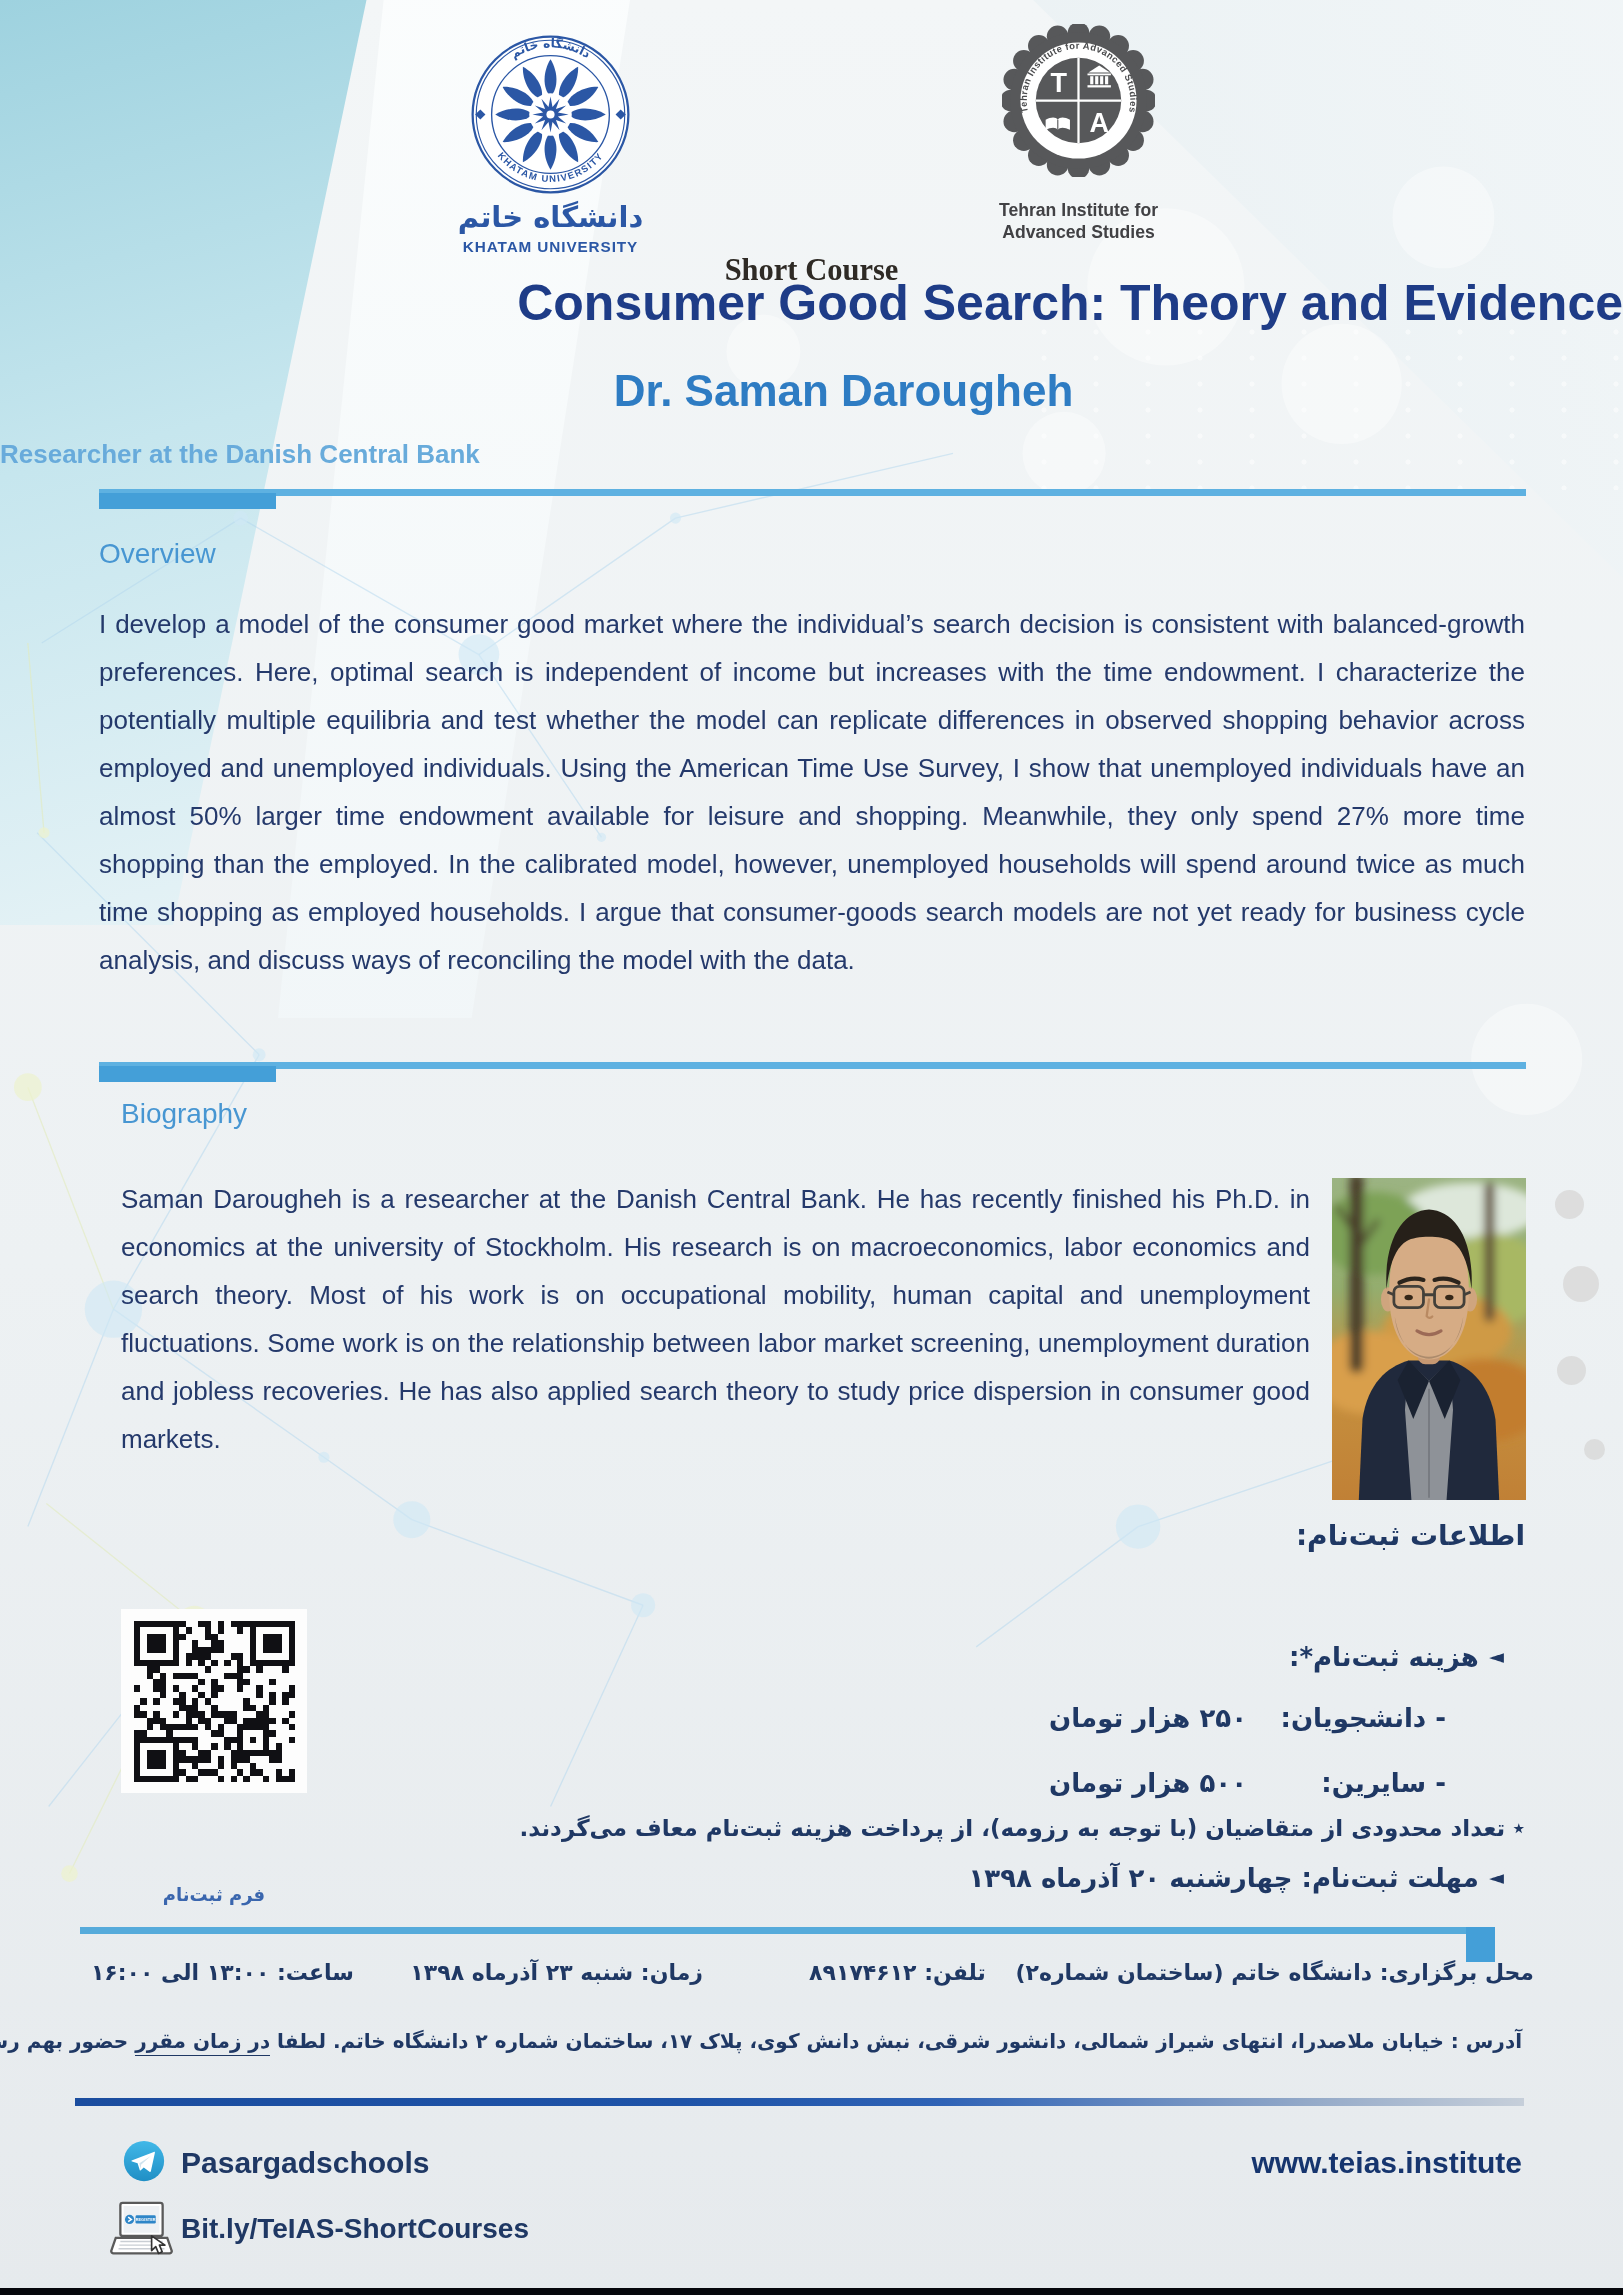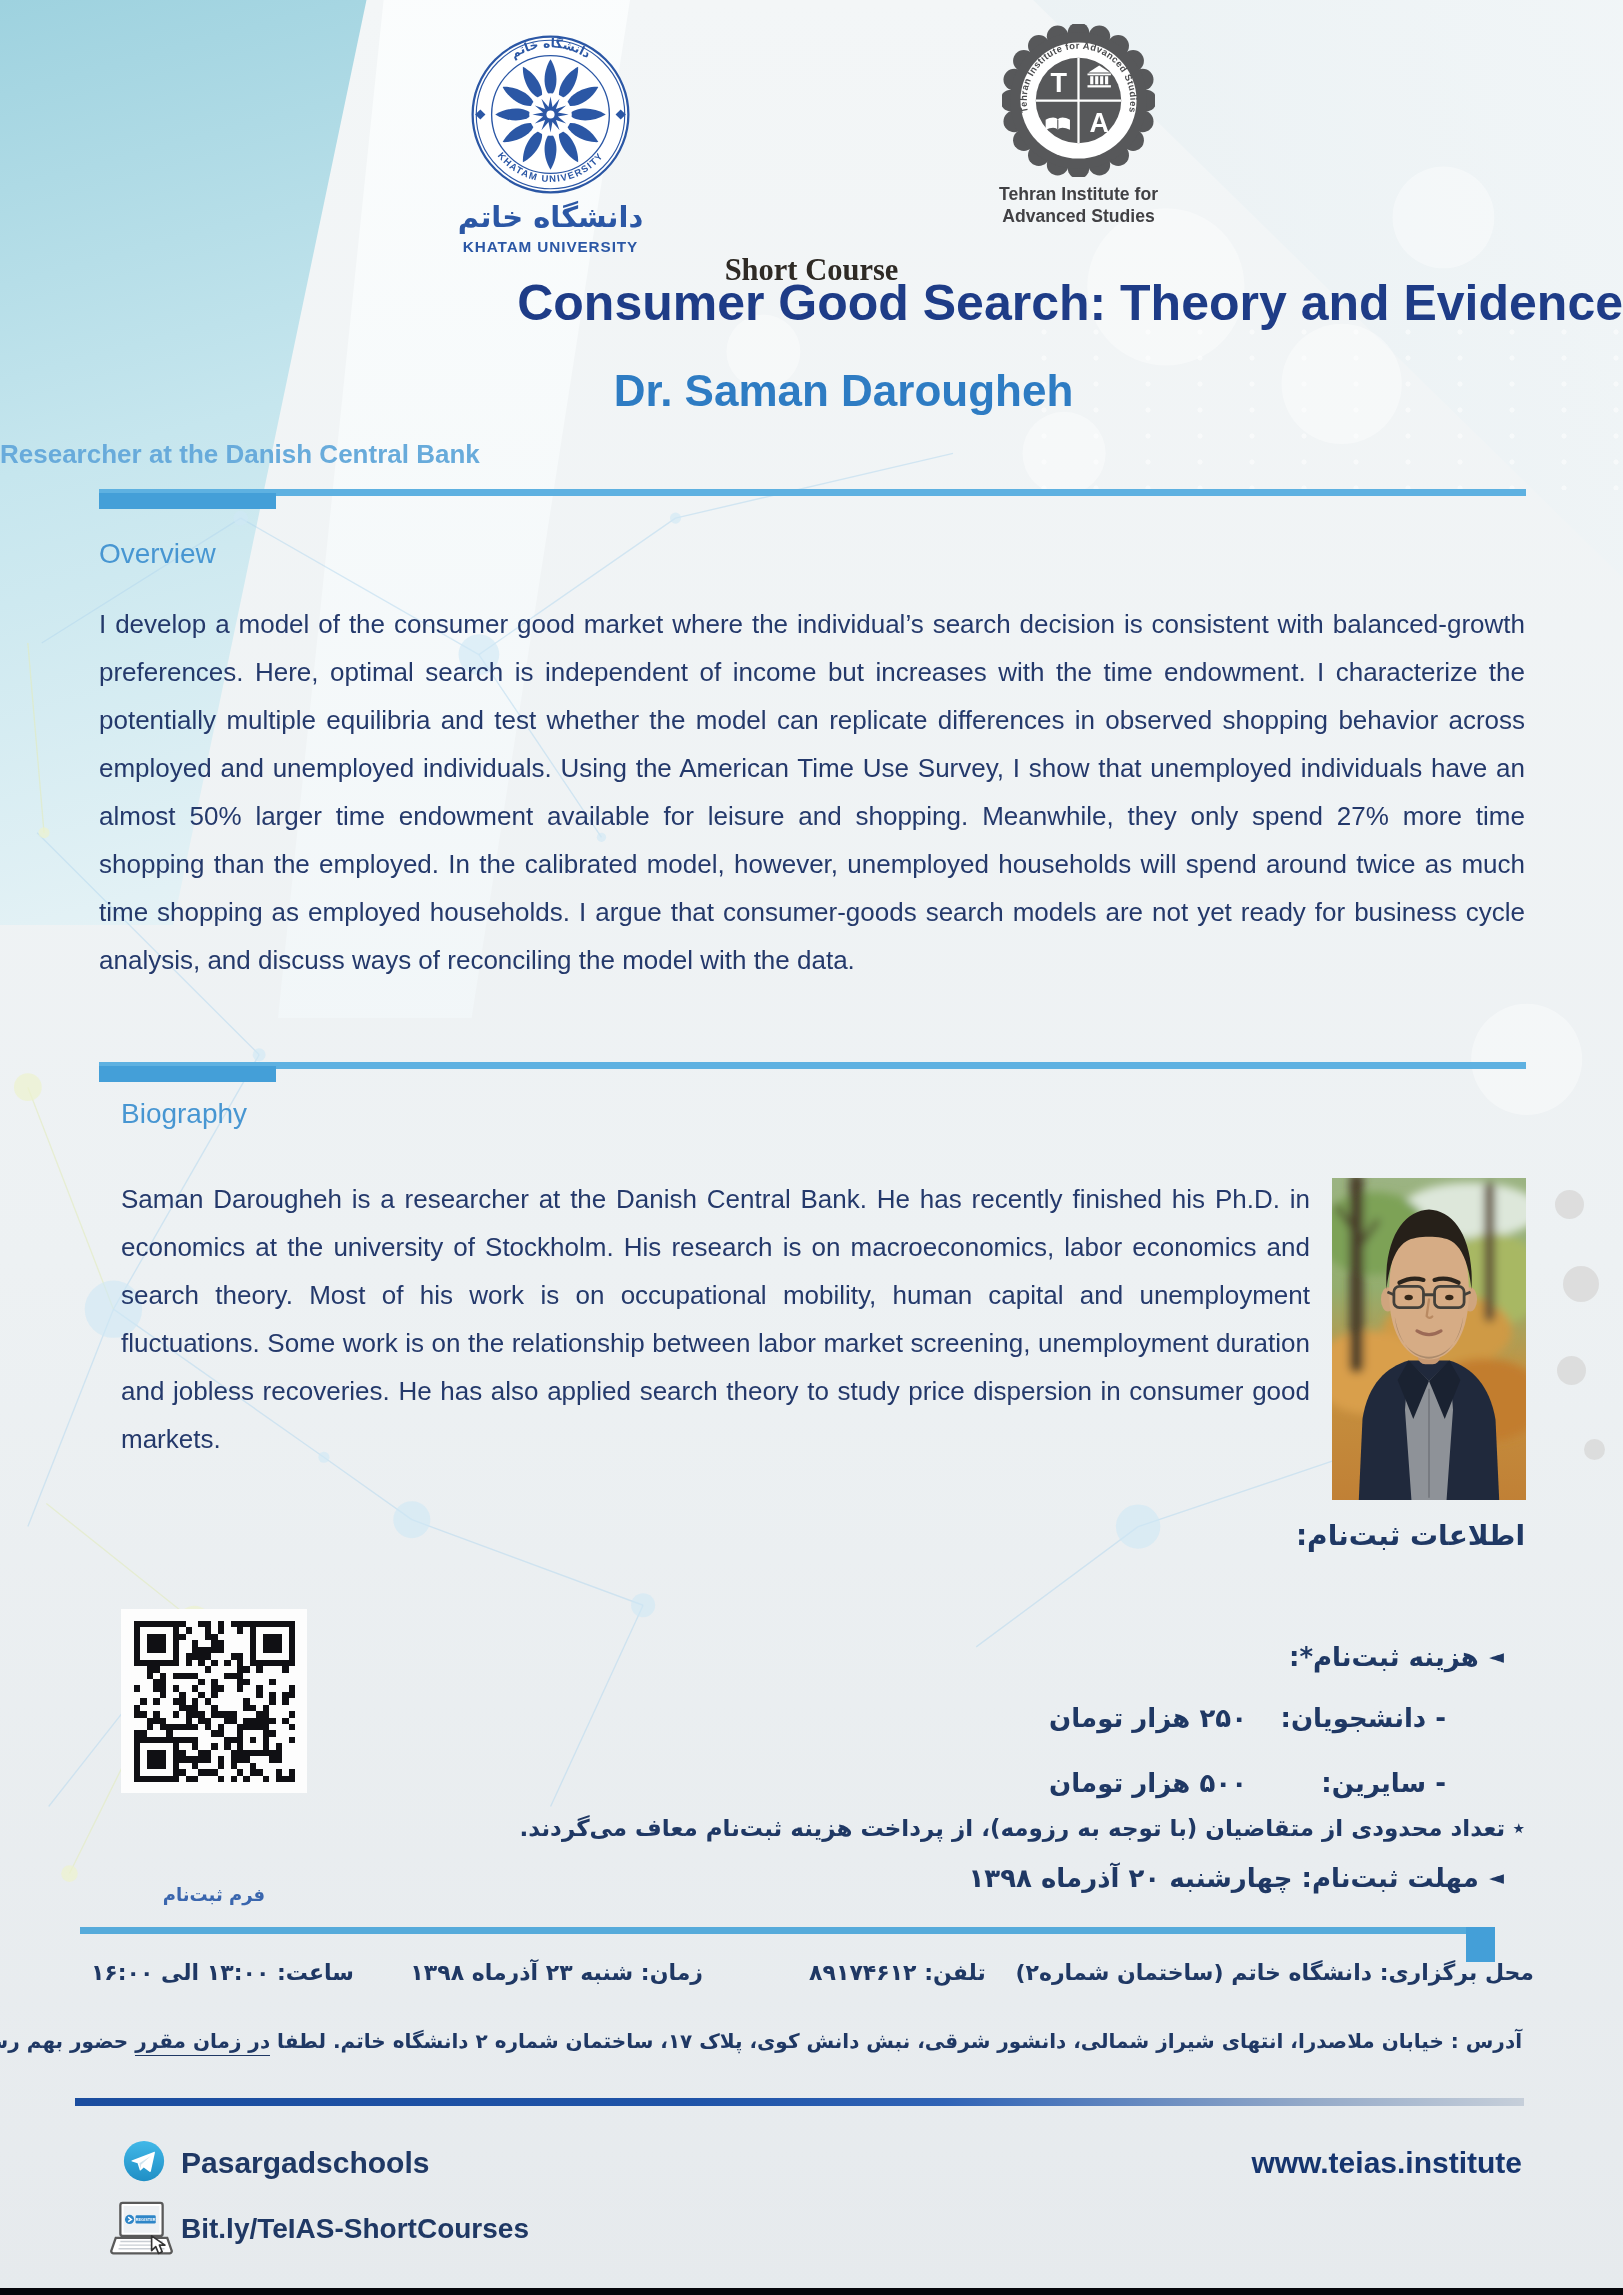--- a/index.html
+++ b/index.html
@@ -26,21 +26,21 @@
   .gdots span{position:absolute;border-radius:50%;background:#dadada;opacity:.9;}
   .g1{left:18.5px;top:18.5px;width:29px;height:29px;}
   .g2{left:27px;top:95px;width:36px;height:36px;}
   .g3{left:21px;top:185px;width:29px;height:29px;}
   .g4{left:48px;top:268px;width:21px;height:21px;}
   
   .khatam-logo{left:457px;top:33px;width:187px;text-align:center;}
   .khatam-wordmark{font-family:"DejaVu Sans",sans-serif;font-size:29px;font-weight:700;color:#2b57a5;margin-top:1.9px;}
   .khatam-caption{font-size:15.3px;font-weight:700;color:#2b57a5;letter-spacing:0.9px;margin-top:3.7px;}
   .teias-logo{left:985px;top:24px;width:187px;text-align:center;}
-  .teias-caption{font-size:17.6px;font-weight:700;line-height:1.25;margin-top:5px;color:#414144;}
+  .teias-caption{font-size:17.6px;font-weight:700;line-height:1.25;margin-top:21px;color:#414144;}
   
   .short-course{left:0;top:225px;width:100%;text-align:center;
     font-family:"Liberation Serif",serif;font-weight:700;font-size:30.5px;color:#2e2a25;margin-top:28px;}
   .title{left:0;top:274px;width:100%;text-align:right;font-size:50px;font-weight:700;color:#1e3c87;}
   .speaker{left:0;top:366px;width:100%;text-align:center;font-size:44px;font-weight:700;color:#2e7cc3;padding-left:32px;}
   .affiliation{left:0;top:439px;width:100%;text-align:left;font-size:26px;font-weight:700;color:#68abdb;}
   
   .rule{position:absolute;height:21px;}
   .rule1{left:99px;top:489px;width:1427px;}
   .rule2{left:99px;top:1062px;width:1427px;}

